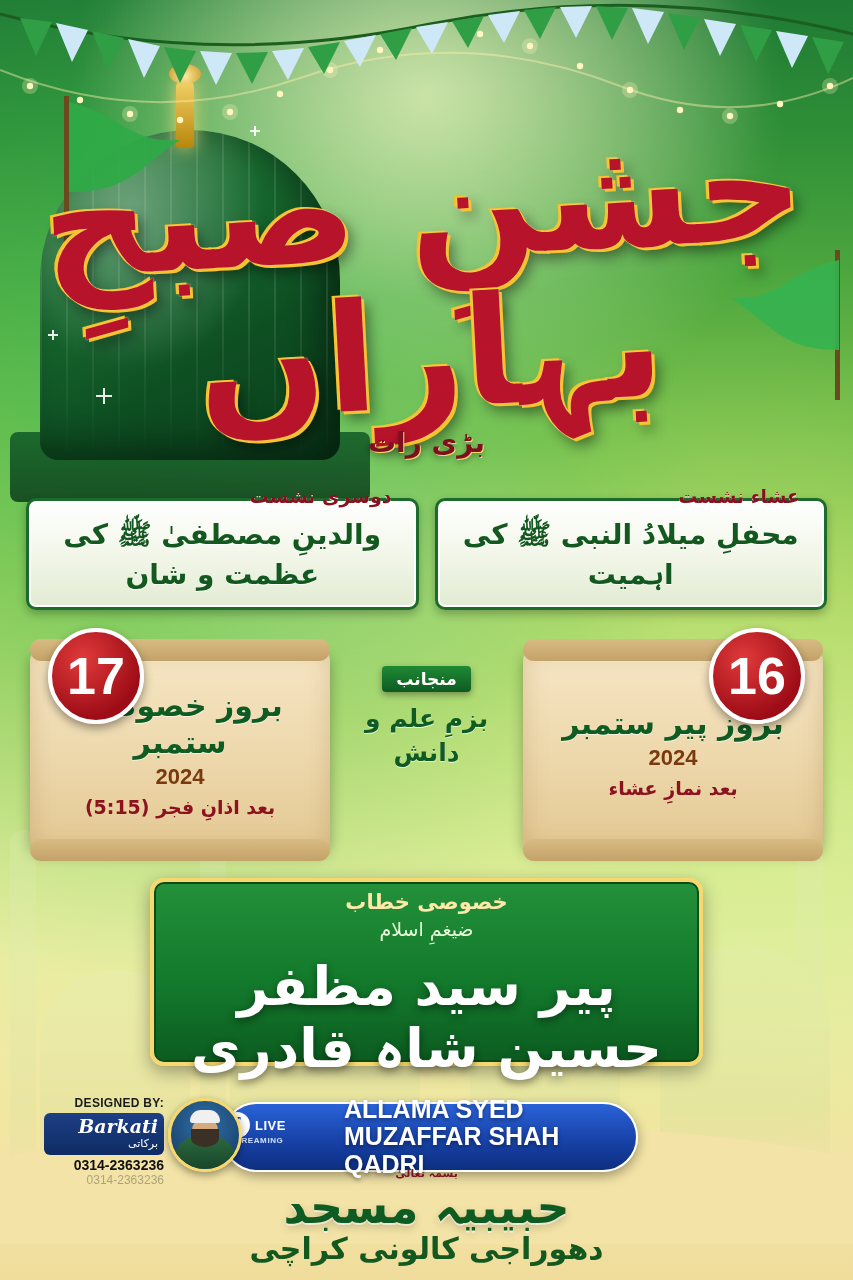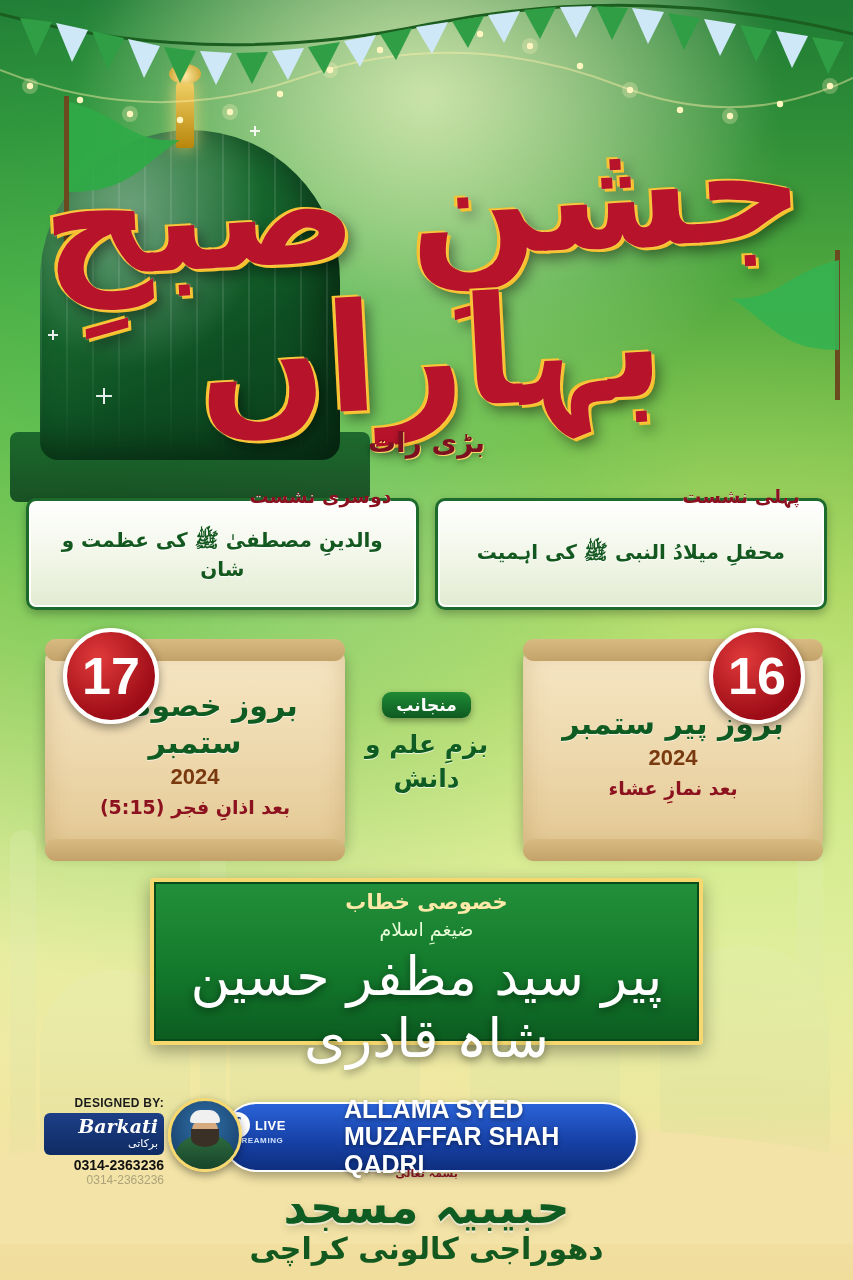--- a/index.html
+++ b/index.html
@@ -200,21 +200,21 @@
   }
   .session-label {
     position: absolute; top: -16px; right: 24px;
     font-family: "DejaVu Sans", sans-serif;
     font-size: 19px; font-weight: bold; color: #8a1020;
     text-shadow: 0 1px 0 #fff;
     direction: rtl;
   }
   .session-text {
     font-family: "DejaVu Sans", sans-serif;
-    font-size: 20px; font-weight: bold; color: #13581f;
+    font-size: 28px; font-weight: bold; color: #13581f;
     text-align: center; padding: 6px 10px;
     text-shadow: 0 1px 0 rgba(255,255,255,0.8);
     direction: rtl;
   }
 
   
   .dates {
     position: absolute; left: 30px; right: 30px; top: 636px; height: 230px;
     z-index: 9;
   }
@@ -227,21 +227,21 @@
     direction: rtl;
   }
   .scroll:before, .scroll:after {
     content: ""; position: absolute; left: 0; right: 0; height: 22px;
     background: linear-gradient(180deg, #d8bb82, #c3a269);
     border-radius: 11px;
   }
   .scroll:before { top: -11px; }
   .scroll:after { bottom: -11px; }
   .scroll.right { right: 0; }
-  .scroll.left  { left: 15px; }
+  .scroll.left  { left: 0; }
   .scroll-inner {
     position: absolute; inset: 18px 14px 14px 14px;
     display: flex; flex-direction: column; align-items: center; justify-content: center;
     text-align: center;
     direction: rtl;
   }
   .date-big {
     position: absolute; top: -22px; width: 96px; height: 96px; border-radius: 50%;
     background: radial-gradient(circle at 35% 30%, #e03a3a, #9e0d17 70%);
     border: 4px solid #ffffff;
@@ -271,59 +271,58 @@
   }
   .center-badge {
     position: absolute; left: 50%; top: 30px; transform: translateX(-50%);
     width: 180px; text-align: center; direction: rtl;
   }
   .badge-top {
     display: inline-block;
     background: linear-gradient(180deg, #1f8a34, #0e5a21);
     color: #fff; font-family: "DejaVu Sans", sans-serif;
     font-size: 17px; font-weight: bold;
-    padding: 3px 14px; border-radius: 9px;
+    padding: 3px 14px; border-radius: 4px;
     box-shadow: 0 3px 7px rgba(0,0,0,0.35);
-    margin-top: 26px;
   }
   .badge-text {
     margin-top: 10px;
     font-family: "DejaVu Sans", sans-serif;
     font-size: 25px; font-weight: bold; color: #0f5c23;
     line-height: 1.35; direction: rtl;
     text-shadow: 0 1px 0 rgba(255,255,255,0.7);
   }
 
   
   .speaker-panel {
-    position: absolute; left: 150px; right: 150px; top: 878px; height: 167px;
+    position: absolute; left: 150px; right: 150px; top: 878px; height: 188px;
     background: linear-gradient(180deg, #23903a 0%, #137a2c 55%, #0c5c20 100%);
     border: 4px solid #f6d86e;
-    border-radius: 4px;
+    border-radius: 14px;
     box-shadow: 0 6px 18px rgba(0,0,0,0.35), inset 0 0 0 2px #0a4b1b;
     z-index: 9;
     direction: rtl;
     text-align: center;
   }
   .speaker-kicker {
     margin-top: 8px;
     font-family: "DejaVu Sans", sans-serif;
     font-size: 21px; font-weight: bold; color: #ffe9a8;
     direction: rtl;
   }
   .speaker-title {
     margin-top: 4px;
     font-family: "DejaVu Sans", sans-serif;
     font-size: 19px; font-weight: normal; color: #eaffd9;
     direction: rtl;
   }
   .speaker-name {
-    margin-top: 6px;
-    font-family: "DejaVu Sans", sans-serif;
-    font-size: 54px; font-weight: normal; color: #ffffff;
+    margin-top: 16px;
+    font-family: "DejaVu Sans", sans-serif;
+    font-size: 54px; font-weight: bold; color: #ffffff;
     line-height: 1.15;
     text-shadow: 0 3px 8px rgba(0,0,0,0.45);
     direction: rtl;
   }
 
   
   .designer {
     position: absolute; left: 44px; top: 1096px; width: 120px; z-index: 10;
     text-align: right;
   }
@@ -559,21 +558,21 @@
     <div class="title-main">جشنِ صبحِ بہاراں</div>
     <div class="title-sub">بڑی رات</div>
   </div>
 
   <div class="sessions">
     <div class="session">
       <span class="session-label">دوسری نشست</span>
       <span class="session-text">والدینِ مصطفیٰ ﷺ کی عظمت و شان</span>
     </div>
     <div class="session">
-      <span class="session-label">پہلی نشست</span>
+      <span class="session-label">عشاء نشست</span>
       <span class="session-text">محفلِ میلادُ النبی ﷺ کی اہمیت</span>
     </div>
   </div>
 
   <div class="dates">
 
     <div class="scroll right">
       <div class="date-big r">16</div>
       <div class="scroll-inner">
         <div class="month-line">

